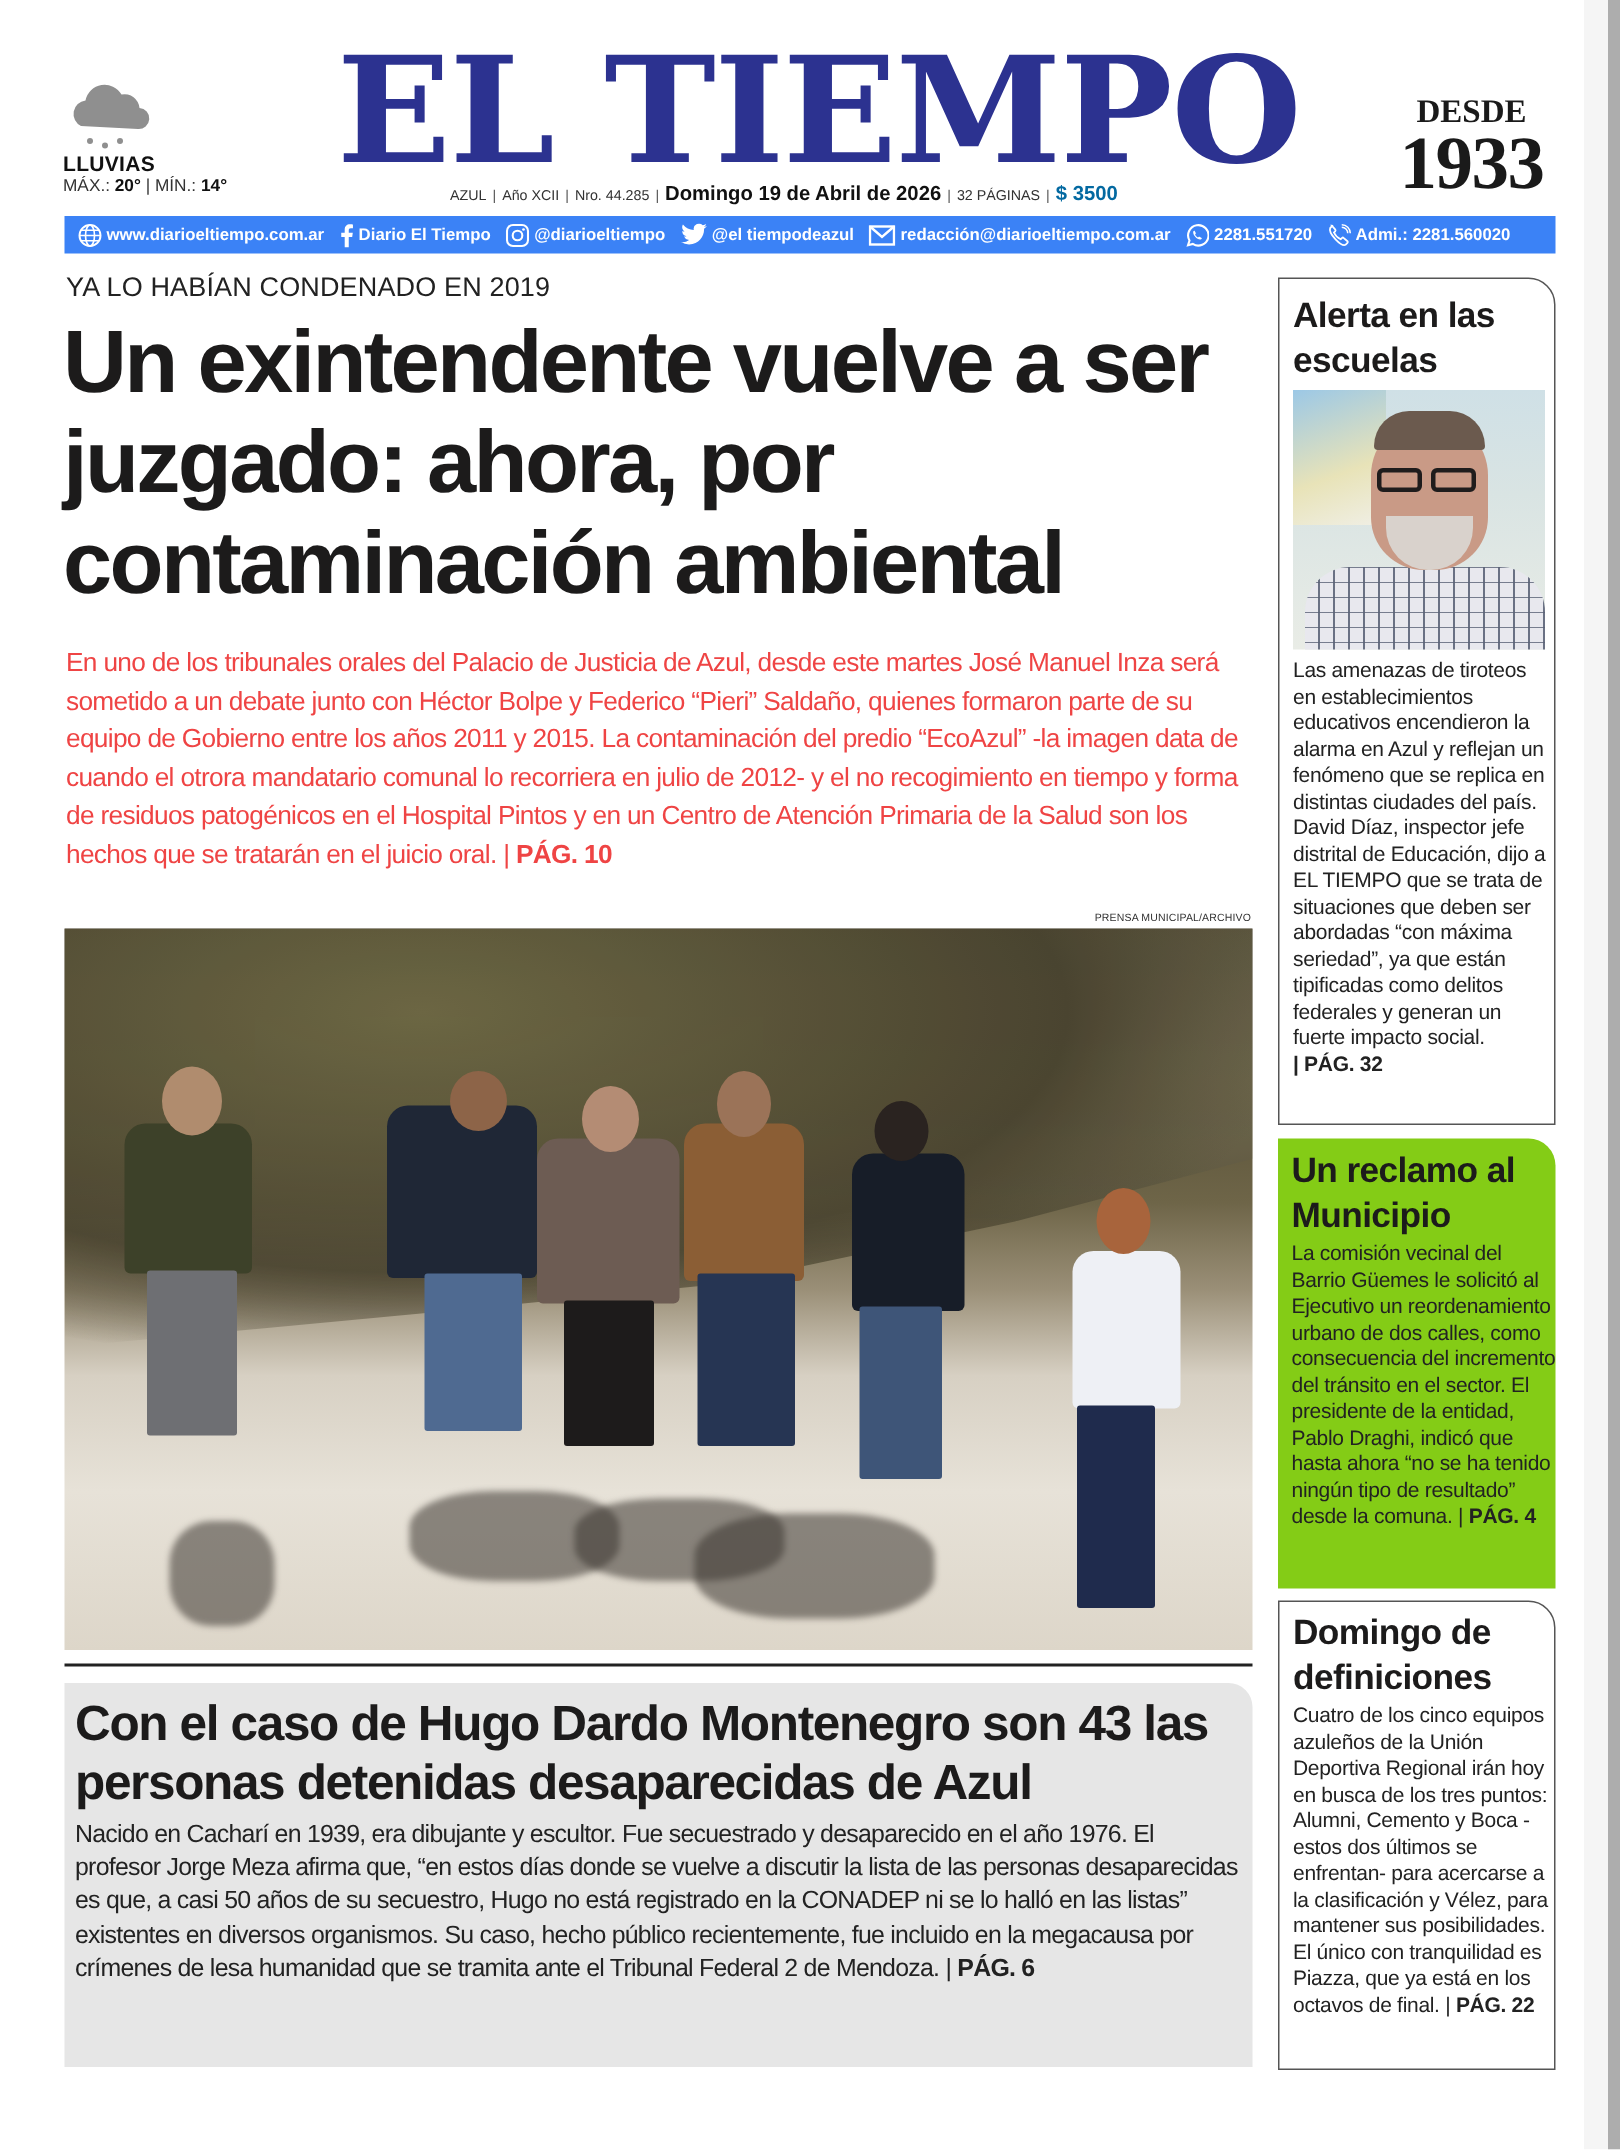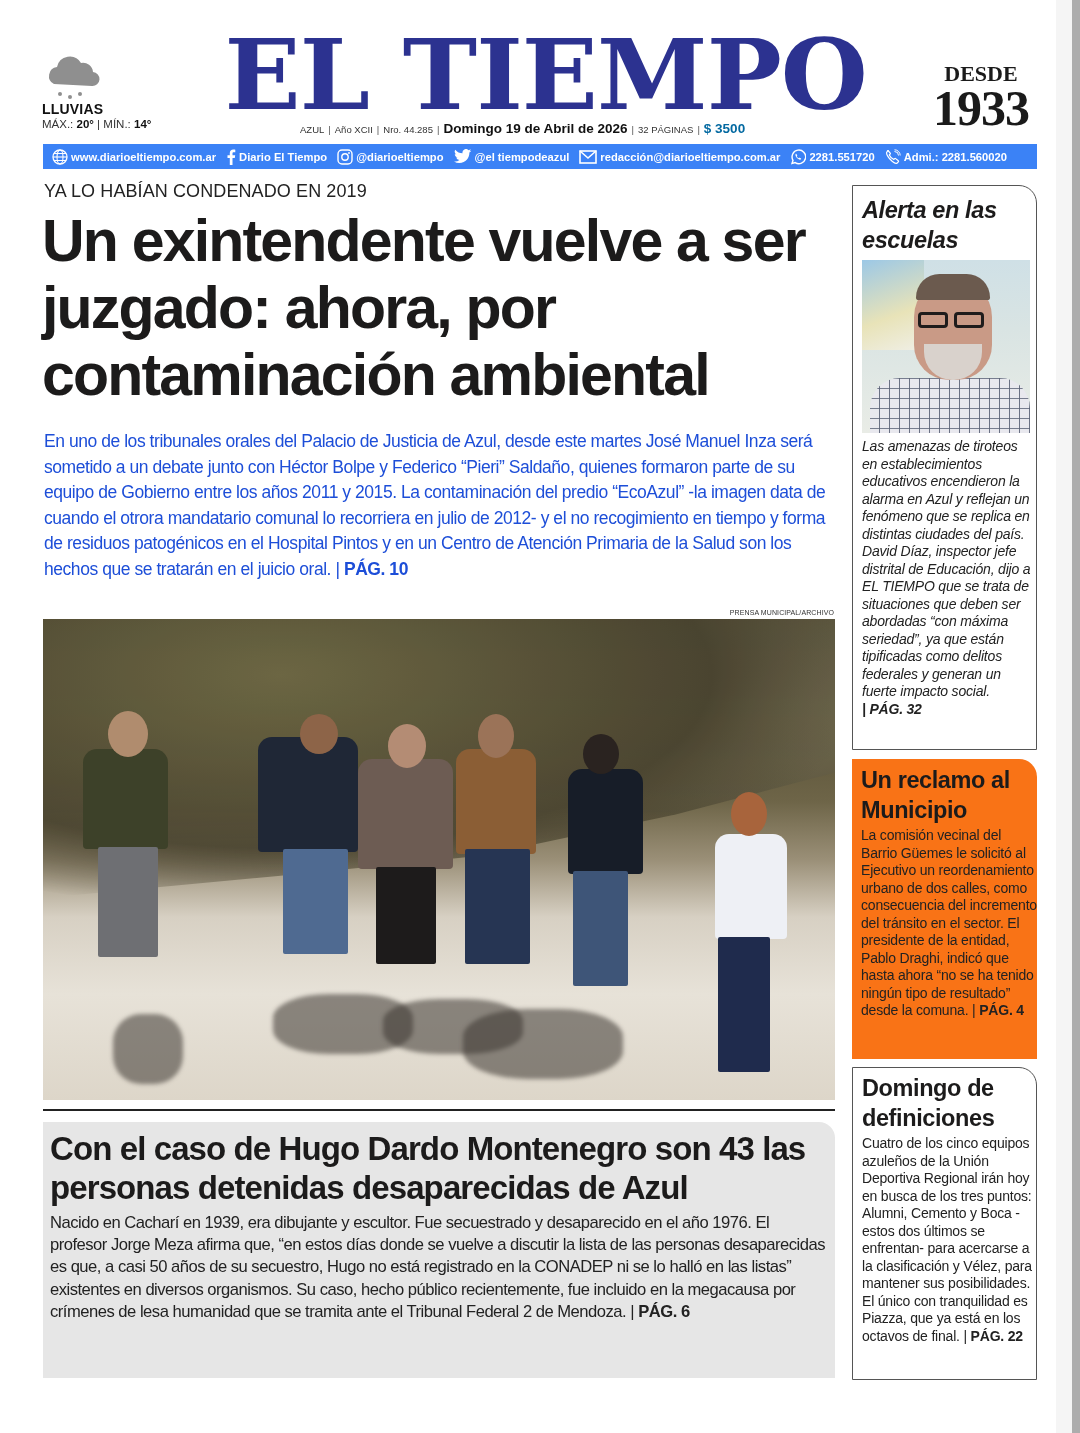--- a/index.html
+++ b/index.html
@@ -29,21 +29,21 @@
   .issue-line .price { font-size: 13.5px; font-weight: 700; color: #0369a1; }
   .issue-line .sep { color: #555; }
 
   .contact-bar { position: absolute; left: 43px; top: 144px; width: 994px; height: 25px; background: #3b82f6; display: flex; align-items: center; padding: 0 9px; gap: 10px; color: #fff; font-size: 11.2px; font-weight: 700; white-space: nowrap; overflow: hidden; }
   .contact-item { display: flex; align-items: center; gap: 3px; }
   .contact-item svg { flex: 0 0 auto; }
 
   
   .kicker { position: absolute; left: 44px; top: 181px; font-size: 18px; color: #222; letter-spacing: 0.1px; }
   .headline { position: absolute; left: 42px; top: 208px; width: 800px; font-family: "Liberation Sans", sans-serif; font-weight: 700; font-size: 59px; line-height: 67px; letter-spacing: -1.8px; color: #1c1b1b; }
-  .lead-body { position: absolute; left: 44px; top: 429px; width: 795px; font-size: 17.5px; line-height: 25.5px; color: #1d4ed8; letter-spacing: -0.45px; }
+  .lead-body { position: absolute; left: 44px; top: 429px; width: 795px; font-size: 17.5px; line-height: 25.5px; color: #ef4444; letter-spacing: -0.45px; }
   .lead-body b { font-weight: 700; }
   .credit { position: absolute; left: 600px; top: 609px; width: 234px; text-align: right; font-size: 7px; color: #333; letter-spacing: 0.1px; }
 
   .photo { position: absolute; left: 43px; top: 619px; width: 792px; height: 481px; overflow: hidden;
            background: linear-gradient(180deg, #4a4431 0%, #5a5238 22%, #6e6548 38%, #9a8f77 50%, #d7d0c3 62%, #e7e2d8 78%, #ddd6c9 100%); }
   .photo .hill { position: absolute; left: 0; top: 0; width: 100%; height: 58%;
                  background: radial-gradient(ellipse at 30% 20%, #6f6a45 0%, #4a4430 55%, transparent 75%),
                              radial-gradient(ellipse at 85% 30%, #7a7358 0%, #5b553e 40%, transparent 70%);
                  clip-path: polygon(0 0, 100% 0, 100% 55%, 80% 70%, 55% 85%, 30% 92%, 0 100%); opacity: .9; }
   .person { position: absolute; border-radius: 14px 14px 4px 4px; }
@@ -57,23 +57,23 @@
   .special h2 { font-size: 33px; font-weight: 700; line-height: 39px; letter-spacing: -0.9px; color: #1c1b1b; margin-top: 1px; }
   .special .body { font-size: 16.6px; line-height: 22.2px; color: #222; letter-spacing: -0.5px; margin-top: 5px; }
   .special .body b { font-weight: 700; }
 
   
   .side-box { position: absolute; left: 852px; width: 185px; padding: 9px 0 0 9px; }
   .side-box h3 { font-size: 23.5px; font-weight: 700; line-height: 30px; letter-spacing: -0.4px; color: #1c1b1b; }
   .side-box p { font-size: 14px; line-height: 17.5px; color: #222; letter-spacing: -0.2px; }
   .side-box p b { font-weight: 700; }
   .box-outline { border: 1.5px solid #555; border-radius: 0 18px 0 0; }
-  .box-gray { background: #f97316; border-radius: 0 18px 0 0; }
-
-  .box1 { top: 185px; height: 565px; font-style: italic; }
+  .box-gray { background: #84cc16; border-radius: 0 18px 0 0; }
+
+  .box1 { top: 185px; height: 565px; }
   .box1 .portrait { width: 168px; height: 173px; margin: 5px 0 5px 0; position: relative; overflow: hidden;
                     background: linear-gradient(180deg, #cfe0e6 0%, #d9e4e3 40%, #e9ece6 100%); }
   .box2 { top: 759px; height: 300px; padding-top: 6px; }
   .box3 { top: 1067px; height: 313px; padding-top: 5px; }
 </style>
 </head>
 <body>
 
 <div class="edge-strip"></div>
 

